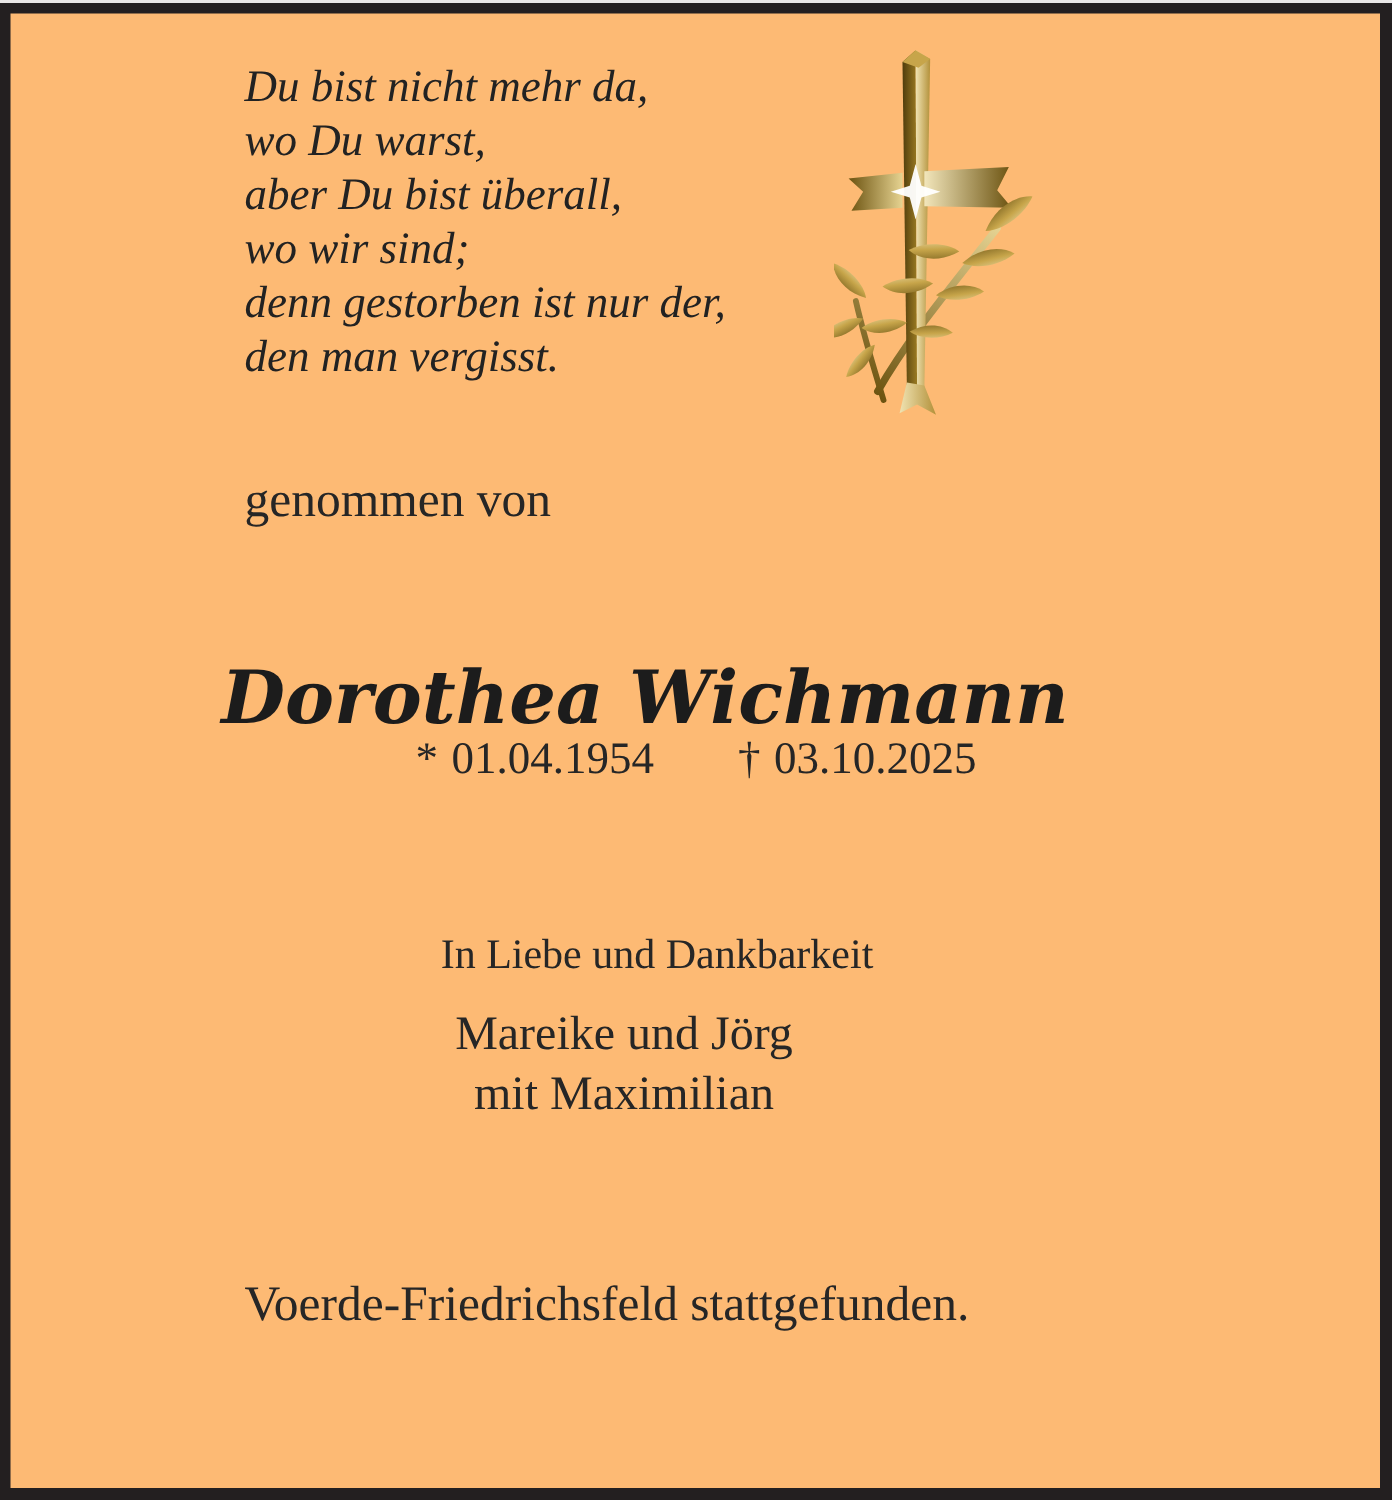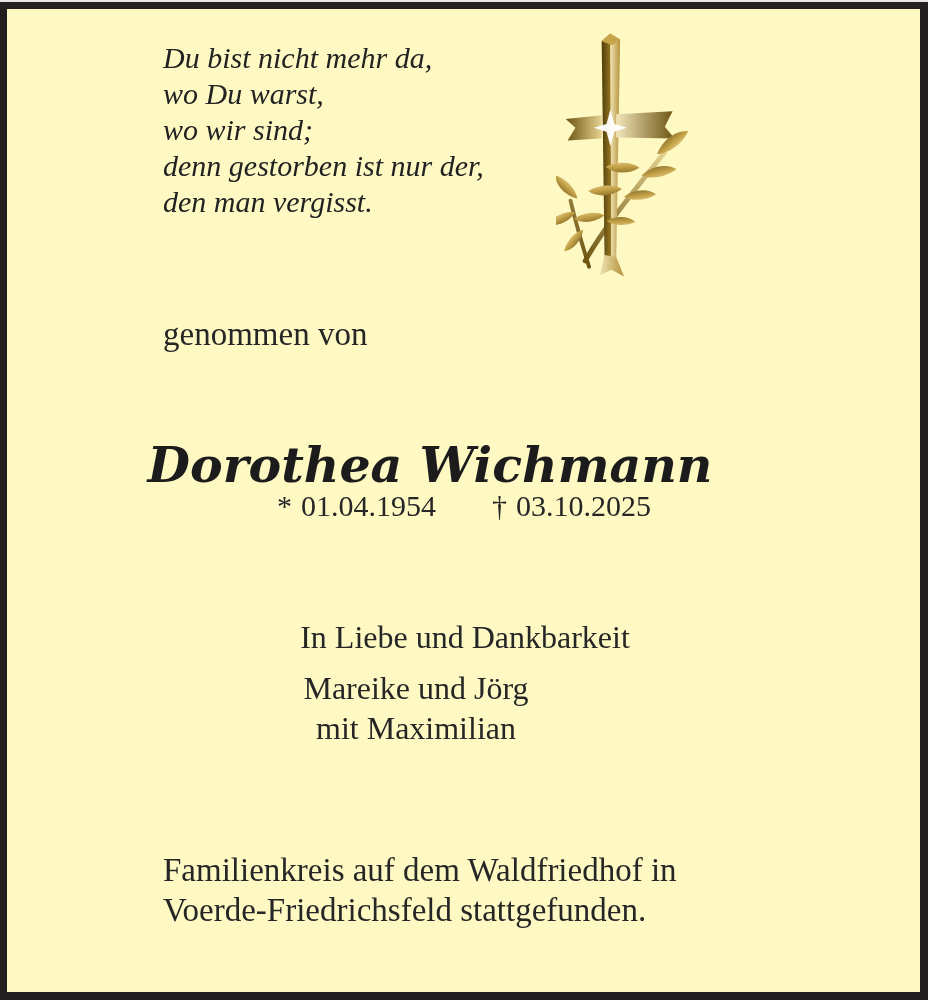--- a/index.html
+++ b/index.html
@@ -1,19 +1,19 @@
 <!DOCTYPE html>
 <html><head>
 <meta charset="utf-8">
 <style>
   html,body{margin:0;padding:0;background:#ffffff;}
   .page{
     position:relative;
     width:928px;height:1000px;
-    background:#fef9c3;
+    background:#fdba74;
     font-family:"Liberation Serif", serif;
     color:#242424;
     overflow:hidden;
   }
   .frame{
     position:absolute;
     left:0;right:0;top:2px;bottom:0;
     border-style:solid;
     border-width:7px 8px 8px 7px;
     pointer-events:none;
@@ -48,23 +48,22 @@
     text-align:center;
     font-size:30px;line-height:36px;
     color:#262626;
   }
   .dates .group{display:inline-block;white-space:nowrap;}
   .dates .gap{display:inline-block;width:56px;}
   .dates .sym{padding-right:9px;}
   .farewell{
     position:absolute;left:0;width:876px;top:618px;
     text-align:center;
-    font-size:32px;line-height:38px;
+    font-size:28px;line-height:38px;
     color:#262626;
-    margin-left:27px;
   }
   .mourners{
     position:absolute;left:0;width:832px;top:668px;
     text-align:center;
     font-size:32px;line-height:40px;
     color:#262626;
   }
   .closing{
     position:absolute;left:163px;top:850px;
     font-size:33px;line-height:40px;
@@ -74,20 +73,21 @@
 </head>
 <body>
 
 <div class="page">
   <div class="topline"></div>
   <div class="frame" id="frame" style="border-color: rgb(35, 31, 32);"></div>
 
   <div class="poem">
     <div>Du bist nicht mehr da,</div>
     <div>wo Du warst,</div>
+    <div>aber Du bist überall,</div>
     <div>wo wir sind;</div>
     <div>denn gestorben ist nur der,</div>
     <div>den man vergisst.</div>
   </div>
 
   <div class="cross-wrap">
     <svg width="136" height="262" viewBox="0 0 140 262" xmlns="http://www.w3.org/2000/svg">
       <defs>
         <linearGradient id="gVL" x1="0" y1="0" x2="1" y2="0">
           <stop offset="0" stop-color="#4f3c0c"></stop>
@@ -154,16 +154,15 @@
   </div>
 
   <div class="farewell">In Liebe und Dankbarkeit</div>
 
   <div class="mourners">
     <div>Mareike und Jörg</div>
     <div>mit Maximilian</div>
   </div>
 
   <div class="closing">
-    <div>Familienkreis auf dem Waldfriedhof in</div>
     <div>Voerde-Friedrichsfeld stattgefunden.</div>
   </div>
 </div>
 
 </body></html>

